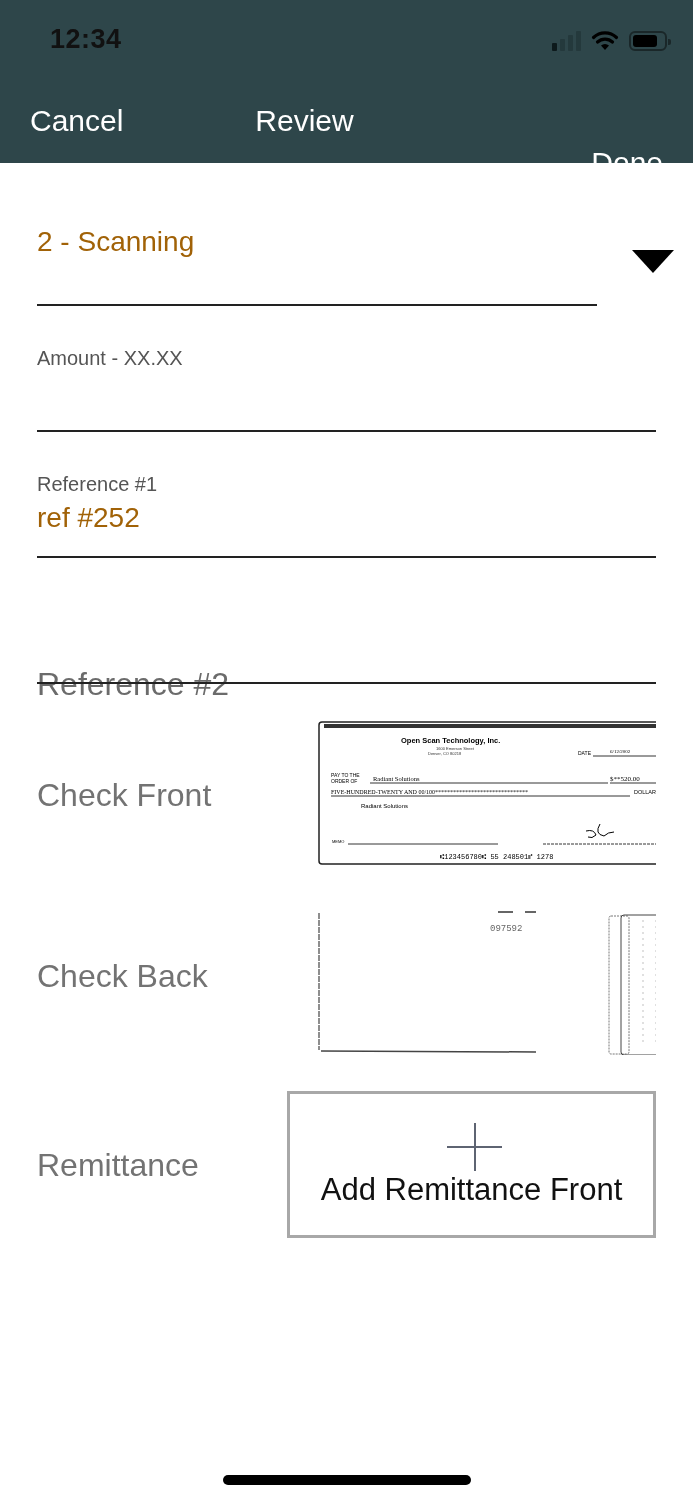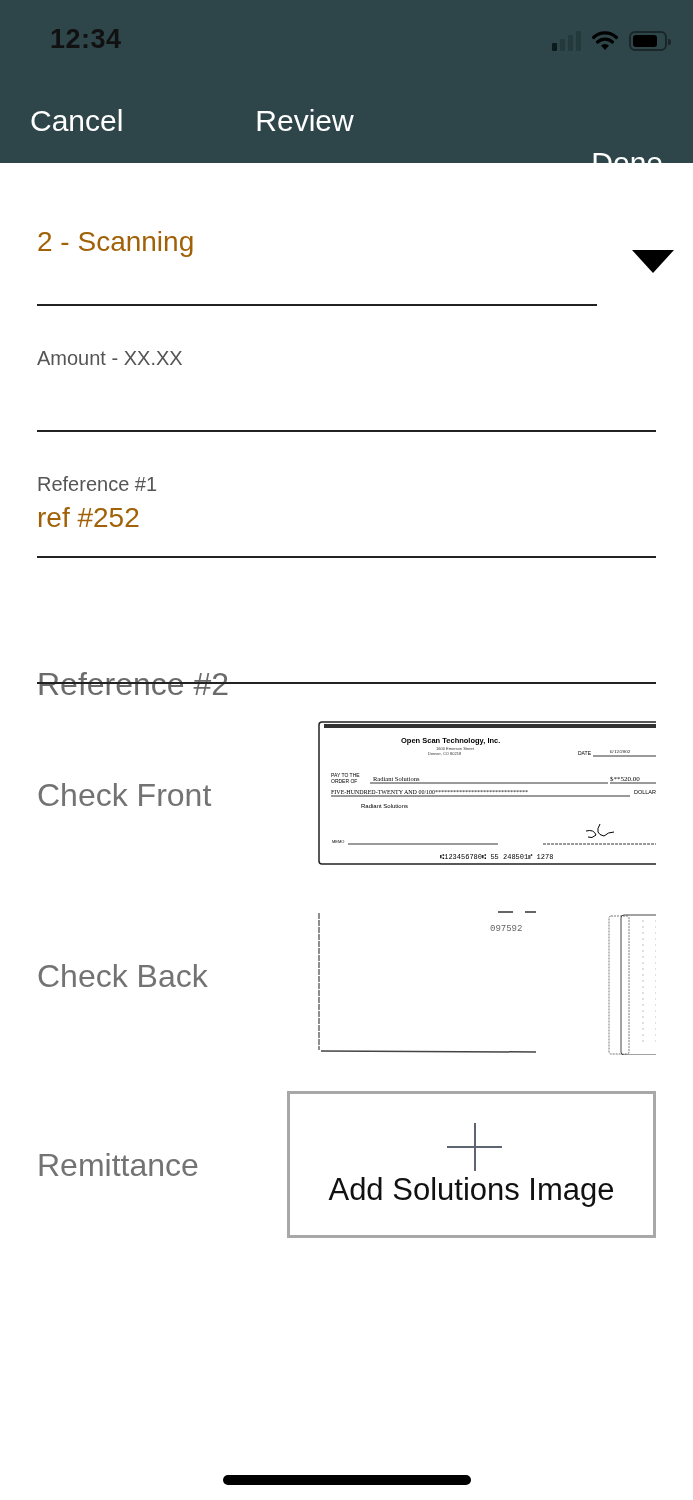--- a/index.html
+++ b/index.html
@@ -132,16 +132,16 @@
     <rect x="303" y="10" width="50" height="140" fill="none" stroke="#444" stroke-width="1" rx="3"></rect>
     <rect x="352" y="9" width="16" height="140" fill="none" stroke="#222" stroke-width="1.5" rx="3"></rect>
     <line x1="325" y1="15" x2="325" y2="140" stroke="#999" stroke-width="0.6" stroke-dasharray="2 4"></line>
     <line x1="338" y1="15" x2="338" y2="140" stroke="#999" stroke-width="0.6" stroke-dasharray="2 4"></line>
   </svg>
 </div>
 
 <div class="row-label" style="top:1147px;">Remittance</div>
 <div class="remit-box">
   <div class="plus"></div>
-  <div class="remit-label">Add Solutions Image</div>
+  <div class="remit-label">Add Remittance Front</div>
 </div>
 
 <div class="home-indicator"></div>
 
 </body></html>

